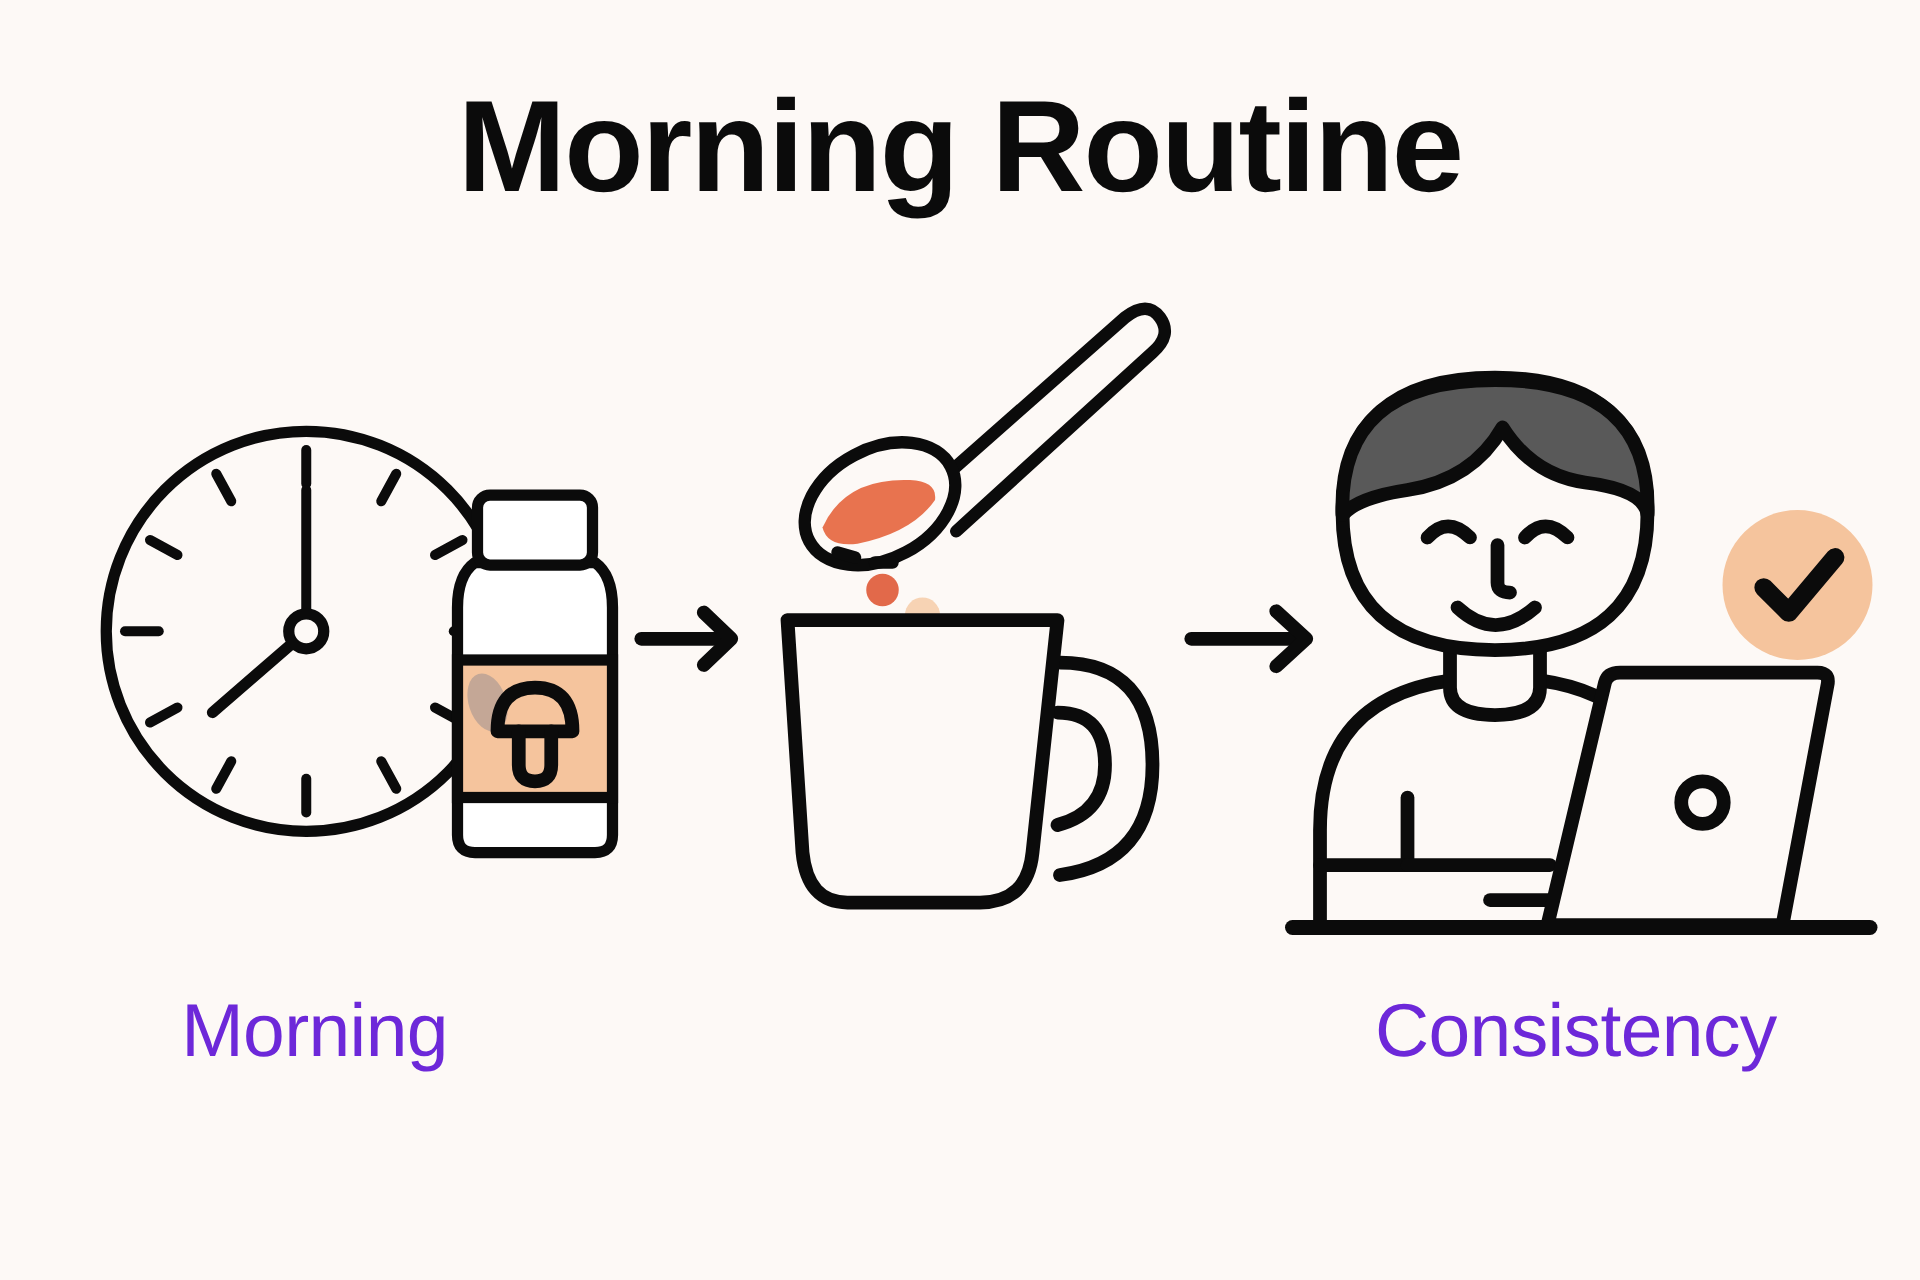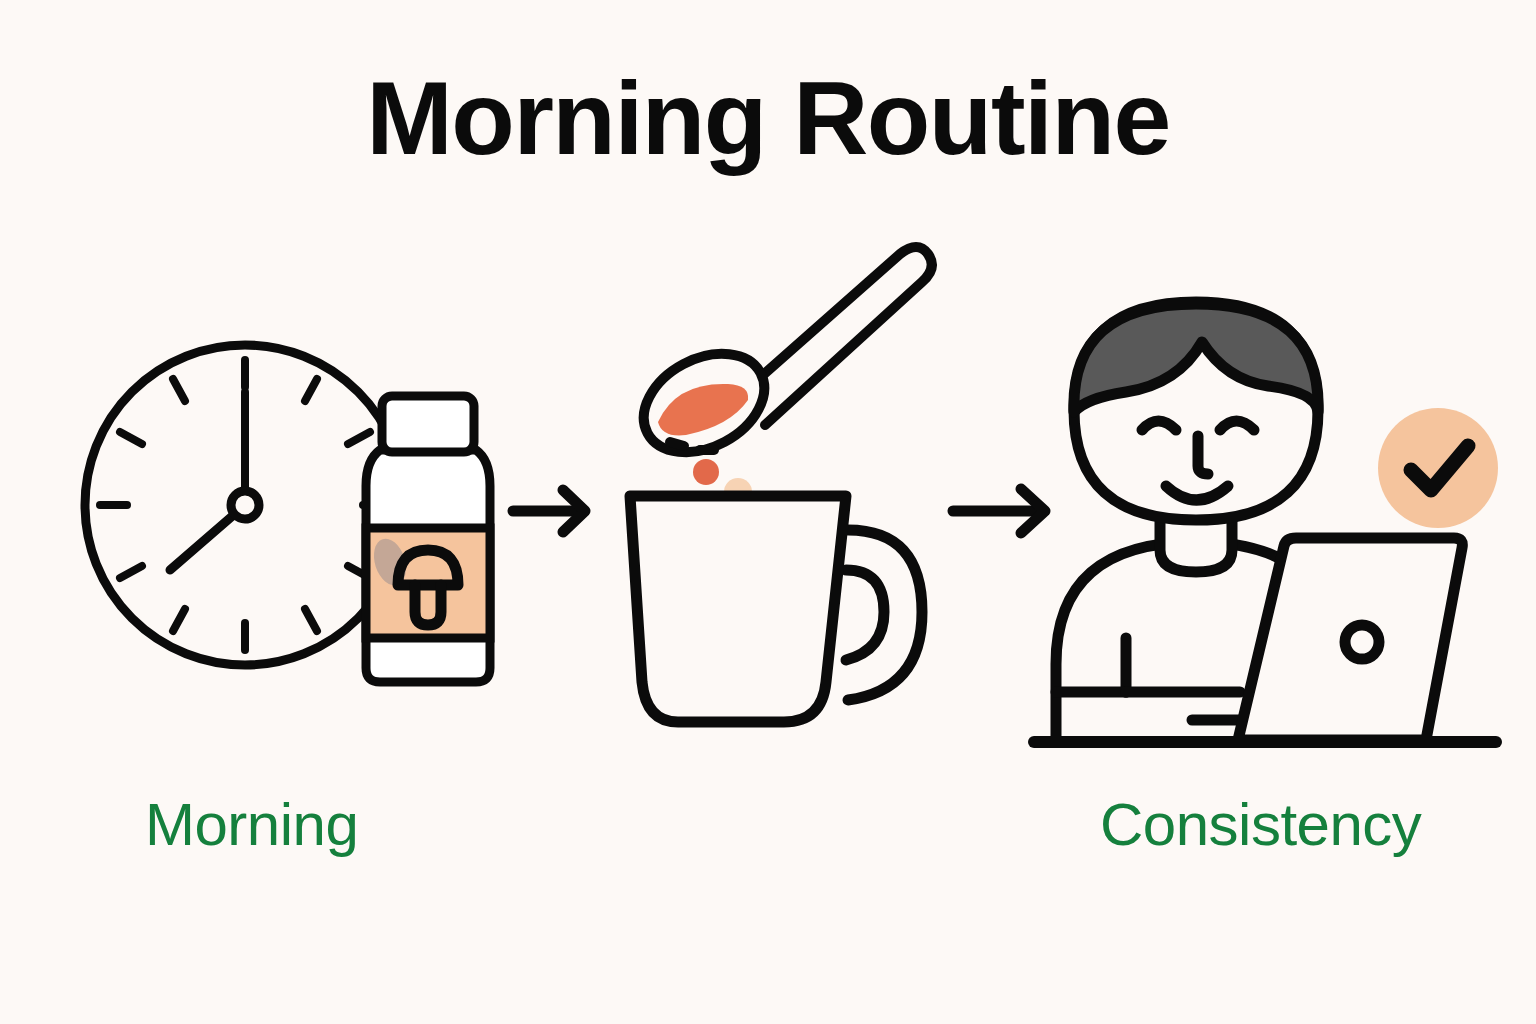--- a/index.html
+++ b/index.html
@@ -27,21 +27,21 @@
     font-size: 104px;
     font-weight: 700;
     letter-spacing: -1.5px;
     color: #0B0B0B;
     line-height: 1.0;
   }
   .caption {
     position: absolute;
     font-size: 60px;
     font-weight: 500;
-    color: #15803d;
+    color: #6d28d9;
     letter-spacing: -0.5px;
     white-space: nowrap;
   }
   #caption-left  { left: 145px;  top: 790px; }
   #caption-right { left: 1100px; top: 790px; }
 
   .stage { position: absolute; }
   #stage-one   { left: 60px;   top: 300px; width: 470px; height: 430px; }
   #stage-two   { left: 600px;  top: 230px; width: 360px; height: 510px; }
   #stage-three { left: 1030px; top: 280px; width: 470px; height: 470px; }

